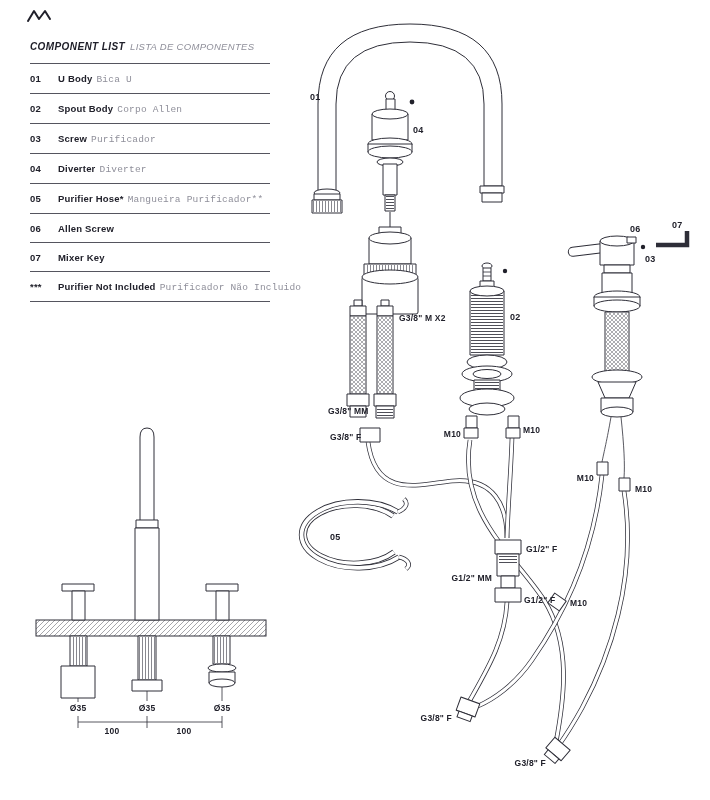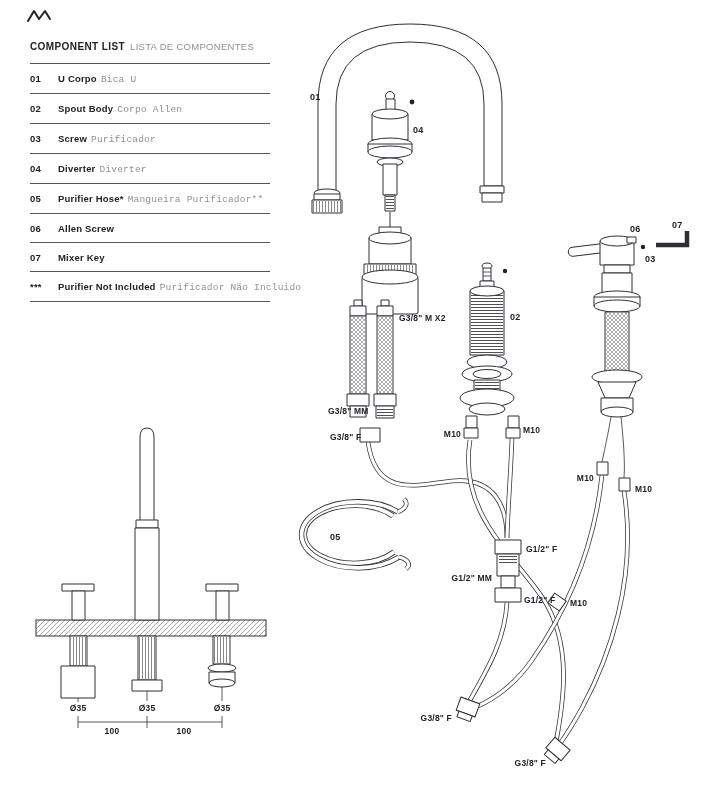--- a/index.html
+++ b/index.html
@@ -1,21 +1,21 @@
 <!DOCTYPE html>
 <html><head>
 <meta charset="utf-8">
 <style>
   html,body{margin:0;padding:0;}
   body{width:710px;height:800px;position:relative;background:#fff;overflow:hidden;
        font-family:"Liberation Sans",sans-serif;color:#21212b;}
 
   
   .clist{position:absolute;left:30px;top:32px;width:240px;}
-  .clist-title{padding:4px 0 9px 0;border-bottom:1px solid #55555e;}
+  .clist-title{padding:4px 0 9px 0;border-bottom:1px solid #55555e;font-style:italic;}
   .t-en{font-size:10px;font-weight:700;letter-spacing:.4px;}
   .t-pt{font-size:9.5px;color:#8f8f9a;margin-left:5px;letter-spacing:.3px;}
   .crow{display:flex;align-items:baseline;padding:9px 0 8px 0;border-bottom:1px solid #55555e;
         font-size:9.5px;letter-spacing:.2px;}
   .c-num{width:28px;font-weight:700;flex:0 0 28px;}
   .c-en{font-weight:700;margin-right:4px;white-space:nowrap;}
   .c-pt{color:#8f8f9a;white-space:nowrap;font-family:Liberation Mono, monospace;}
 
   
   svg{position:absolute;left:0;top:0;}
@@ -33,21 +33,21 @@
 </style>
 </head>
 <body>
 
 <div class="clist">
   <div class="clist-title">
     <span class="t-en">COMPONENT LIST</span><span class="t-pt">LISTA DE COMPONENTES</span>
   </div>
   <div class="crow">
     <span class="c-num">01</span>
-    <span class="c-en">U Corpo</span>
+    <span class="c-en">U Body</span>
     <span class="c-pt">Bica U</span>
   </div>
   <div class="crow">
     <span class="c-num">02</span>
     <span class="c-en">Spout Body</span>
     <span class="c-pt">Corpo Allen</span>
   </div>
   <div class="crow">
     <span class="c-num">03</span>
     <span class="c-en">Screw</span>

